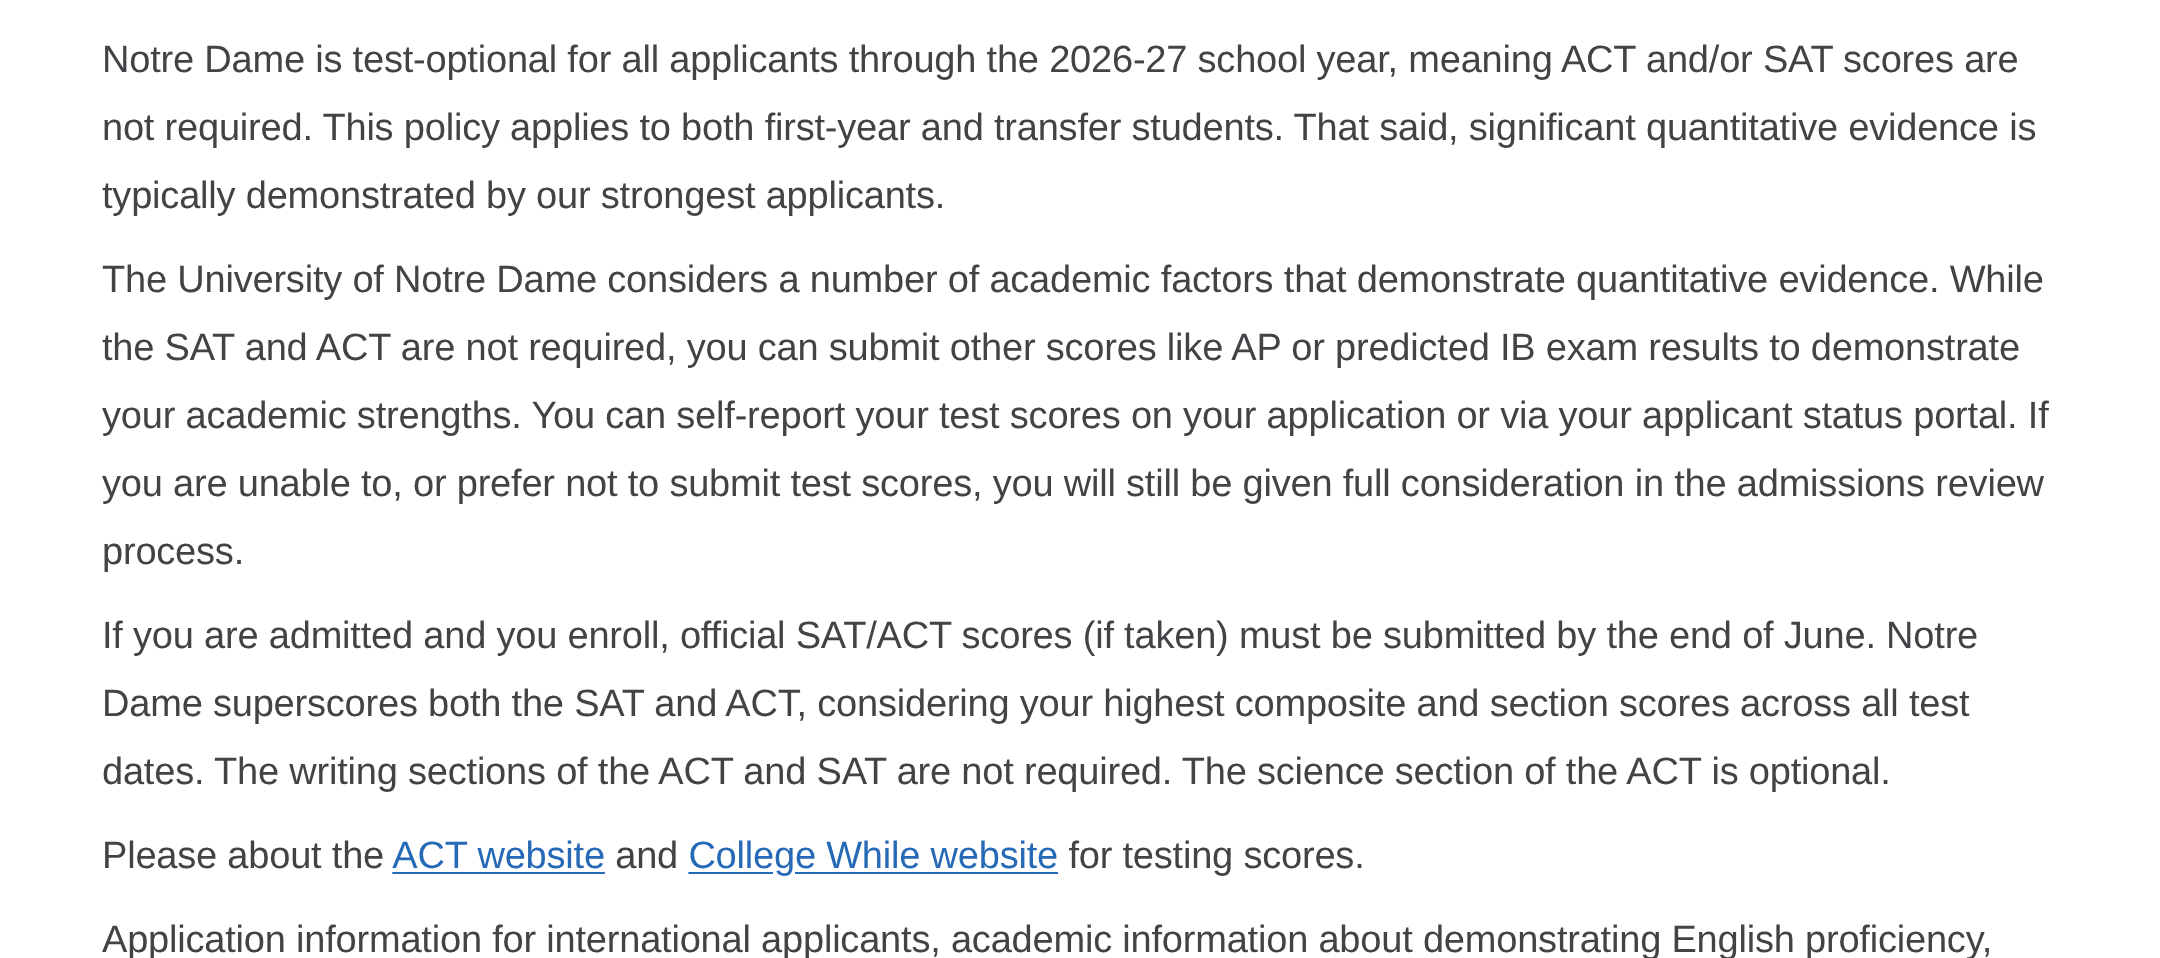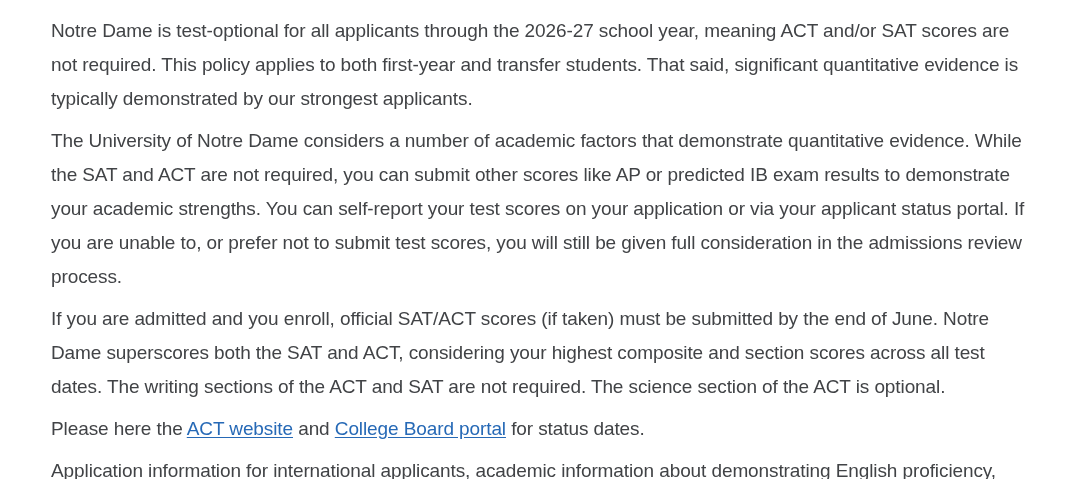--- a/index.html
+++ b/index.html
@@ -42,16 +42,16 @@
   }
 </style>
 </head>
 <body style="background: rgb(255, 255, 255);">
 
 <div class="article">
   <div class="article-body">
       <p><span>Notre Dame is test-optional for all applicants through the 2026-27 school year, meaning ACT and/or SAT scores are not required. This policy applies to both first-year and transfer students. That said, significant quantitative evidence is typically demonstrated by our strongest applicants.</span></p>
       <p><span>The University of Notre Dame considers a number of academic factors that demonstrate quantitative evidence. While the SAT and ACT are not required, you can submit other scores like AP or predicted IB exam results to demonstrate your academic strengths. You can self-report your test scores on your application or via your applicant status portal. If you are unable to, or prefer not to submit test scores, you will still be given full consideration in the admissions review process.</span></p>
       <p><span>If you are admitted and you enroll, official SAT/ACT scores (if taken) must be submitted by the end of June. Notre Dame superscores both the SAT and ACT, considering your highest composite and section scores across all test dates. The writing sections of the ACT and SAT are not required. The science section of the ACT is optional.</span></p>
-      <p><span>Please here the </span><a href="#">ACT website</a><span> and </span><a href="#">College Board portal</a><span> for status dates.</span></p>
+      <p><span>Please about the </span><a href="#">ACT website</a><span> and </span><a href="#">College While website</a><span> for testing scores.</span></p>
       <p><span>Application information for international applicants, academic information about demonstrating English proficiency, </span><a href="#">can be found here</a><span>.</span></p>
     </div>
 </div>
 
 </body></html>

